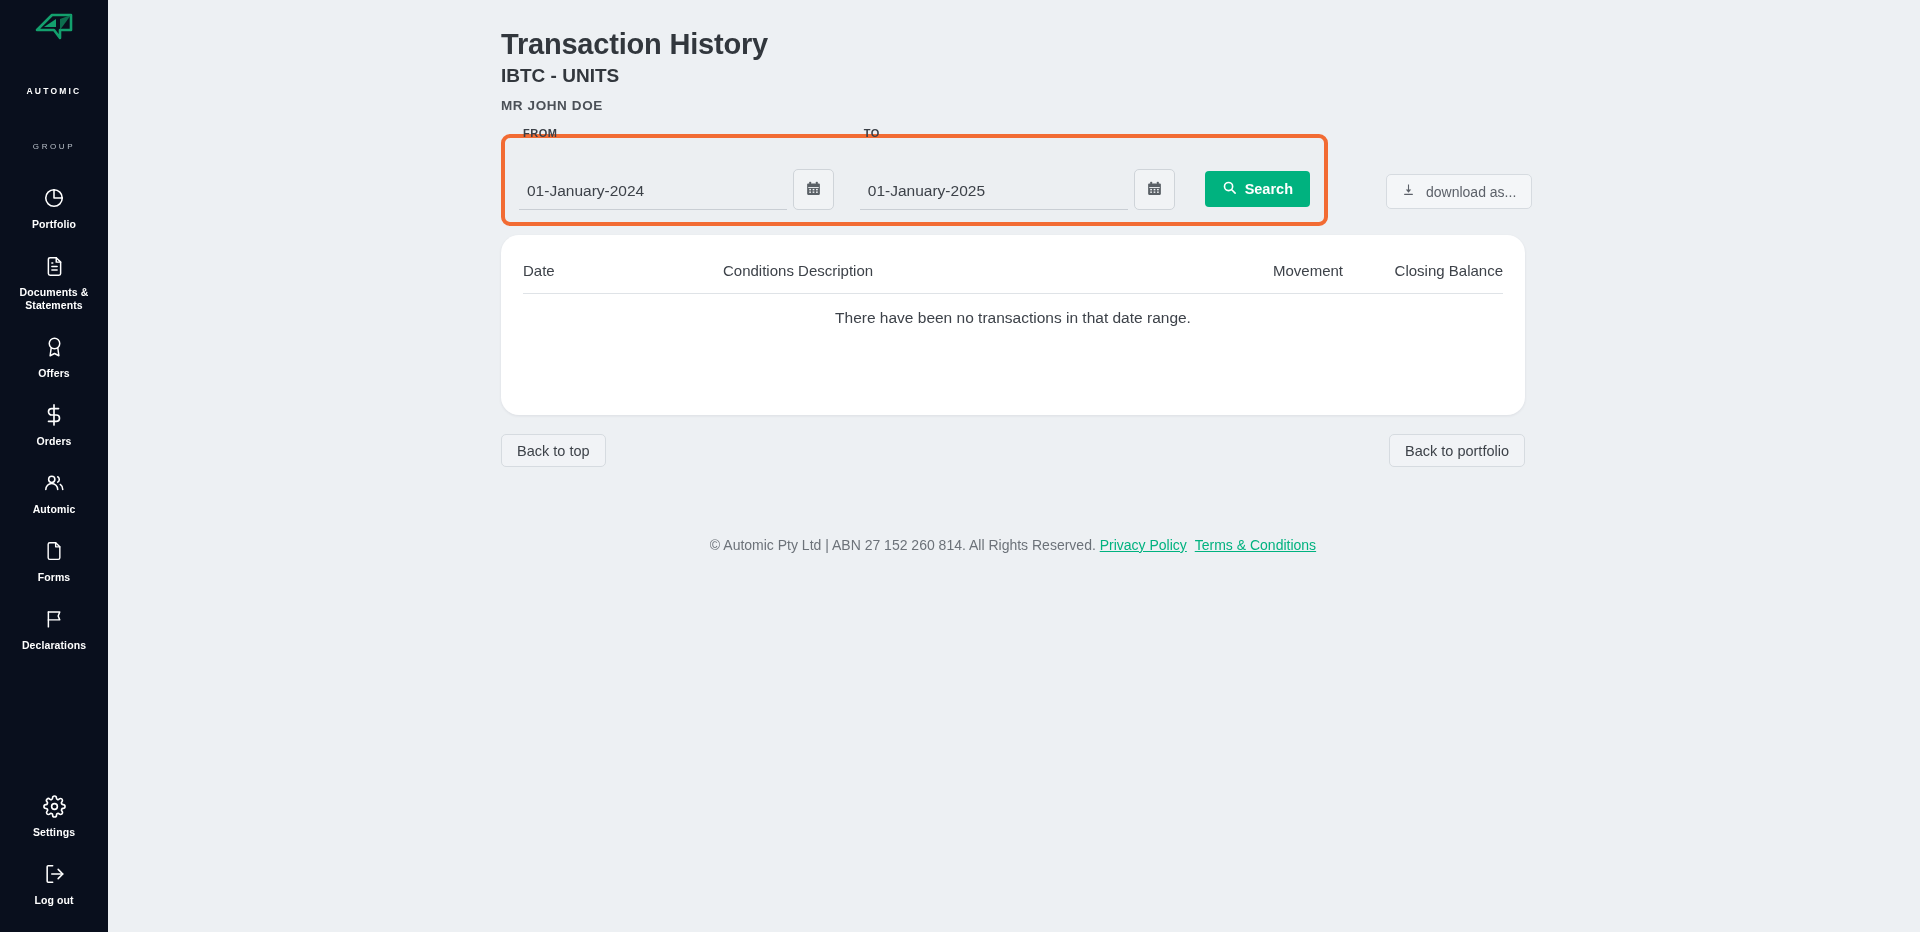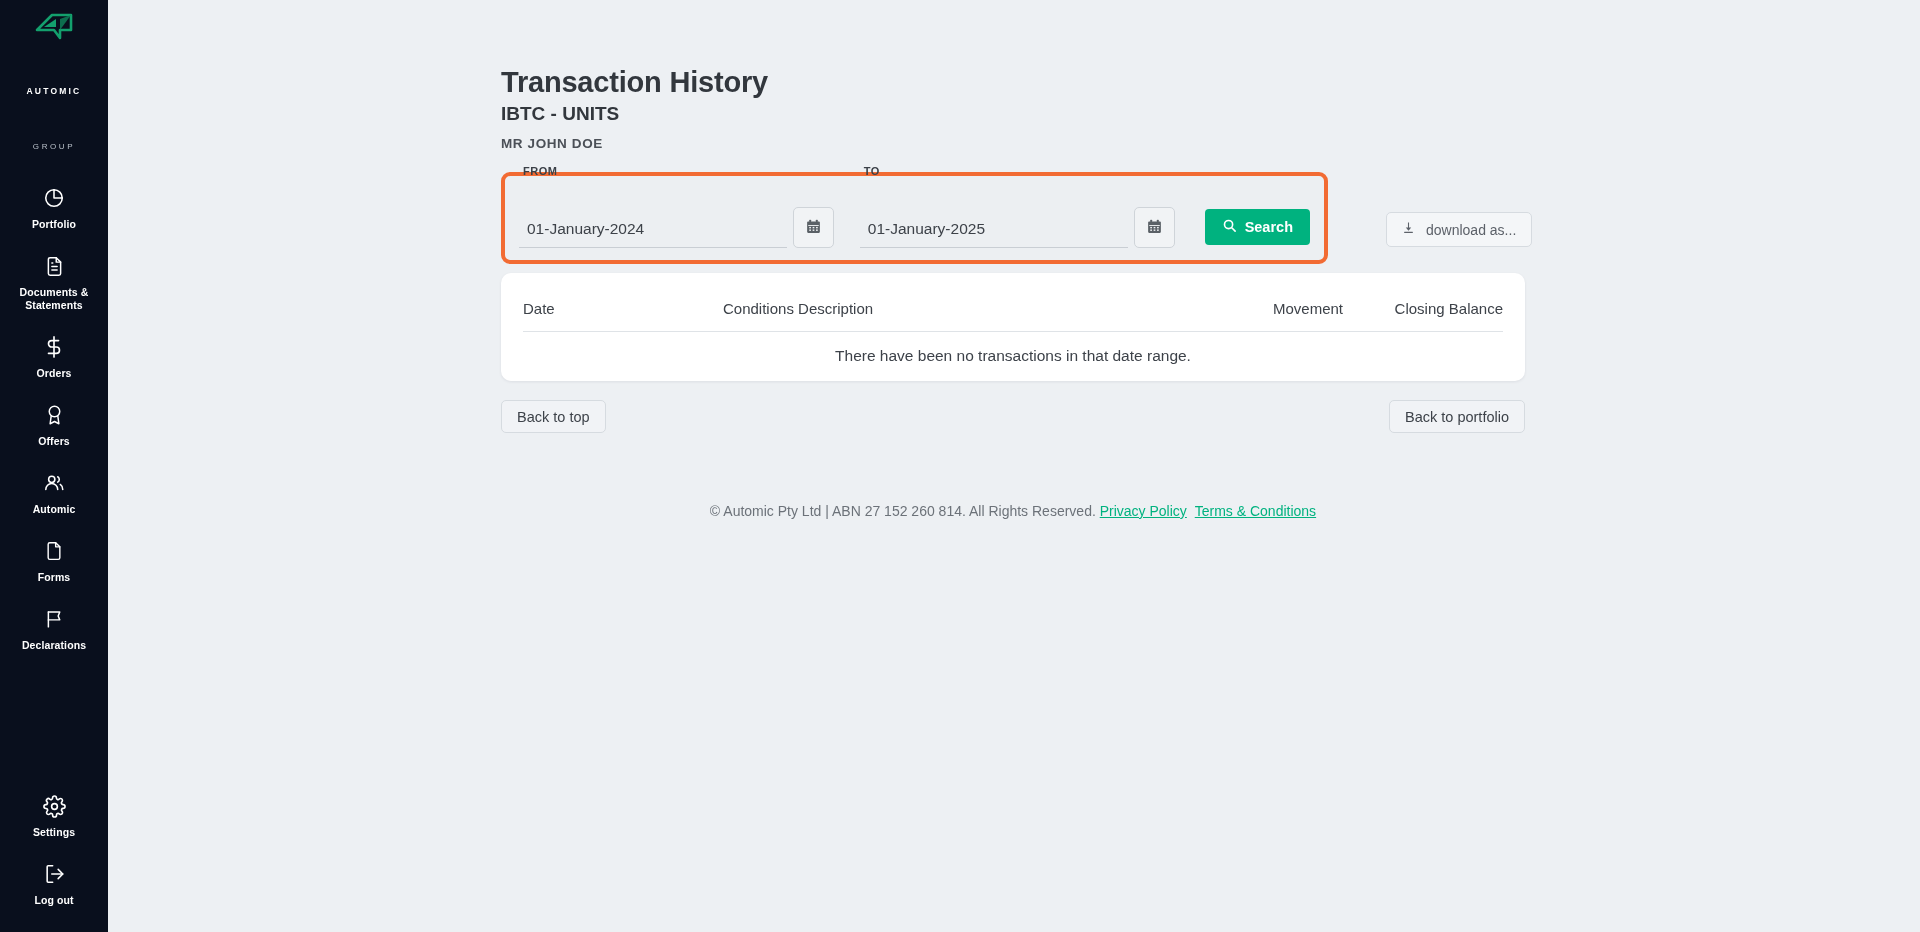--- a/index.html
+++ b/index.html
@@ -91,21 +91,20 @@
     width: 1812px;
     height: 932px;
     background: #edf0f3;
     overflow: hidden;
   }
   #content {
     position: absolute;
     left: 393px;
     top: 0;
     width: 1135px;
-    margin-top: 38px;
   }
 
   
   #page-header { padding-top: 26px; }
   #page-title {
     font-size: 29px;
     font-weight: 700;
     color: #32373d;
     letter-spacing: -0.2px;
     line-height: 36px;
@@ -210,24 +209,24 @@
     align-items: center;
     gap: 11px;
     cursor: pointer;
   }
 
   
   #table-card {
     margin-top: 9px;
     width: 1024px;
     background: #ffffff;
-    border-radius: 10px;
+    border-radius: 18px;
     box-shadow: 0 1px 3px rgba(20,30,45,0.08);
     padding: 22px 22px 0 22px;
-    height: 108px;
+    height: 180px;
   }
   table#txn-table { width: 100%; border-collapse: collapse; }
   #txn-table th {
     font-size: 15px;
     font-weight: 400;
     color: #3d4249;
     text-align: left;
     padding: 5px 0 14px 0;
     border-bottom: 1px solid #dfe3e7;
   }
@@ -309,36 +308,36 @@
             <path d="M9 12h6"></path>
             <path d="M9 16h6"></path>
             <path d="M9 8h1"></path>
         </svg>
       </span>
       <span class="nav-label">Documents &amp; Statements</span>
     </a>
 
     <a class="nav-item">
       <span class="nav-icon">
+        <svg width="21" height="22" viewBox="0 0 24 24" fill="none" stroke="currentColor" stroke-width="1.7" stroke-linecap="round" stroke-linejoin="round">
+          <circle cx="12" cy="8" r="6"></circle>
+          <path d="M8.2 13.3 7 22l5-2.6L17 22l-1.2-8.7"></path>
+        </svg>
+      </span>
+      <span class="nav-label">Offers</span>
+    </a>
+
+    <a class="nav-item">
+      <span class="nav-icon">
         <svg width="22" height="22" viewBox="0 0 24 24" fill="none" stroke="currentColor" stroke-width="1.8" stroke-linecap="round" stroke-linejoin="round">
           <path d="M12 1v22"></path>
             <path d="M17 5H9.5a3.5 3.5 0 0 0 0 7h5a3.5 3.5 0 0 1 0 7H6"></path>
         </svg>
       </span>
       <span class="nav-label">Orders</span>
-    </a>
-
-    <a class="nav-item">
-      <span class="nav-icon">
-        <svg width="21" height="22" viewBox="0 0 24 24" fill="none" stroke="currentColor" stroke-width="1.7" stroke-linecap="round" stroke-linejoin="round">
-          <circle cx="12" cy="8" r="6"></circle>
-          <path d="M8.2 13.3 7 22l5-2.6L17 22l-1.2-8.7"></path>
-        </svg>
-      </span>
-      <span class="nav-label">Offers</span>
     </a>
 
     <a class="nav-item">
       <span class="nav-icon">
         <svg width="23" height="22" viewBox="0 0 24 24" fill="none" stroke="currentColor" stroke-width="1.7" stroke-linecap="round" stroke-linejoin="round">
           <circle cx="9" cy="8" r="3.4"></circle>
           <path d="M2.5 19a6.5 6.5 0 0 1 13 0"></path>
           <path d="M15.5 5.2a3.4 3.4 0 0 1 0 5.9"></path>
           <path d="M18.3 13.6A6.5 6.5 0 0 1 21 19"></path>
         </svg>

